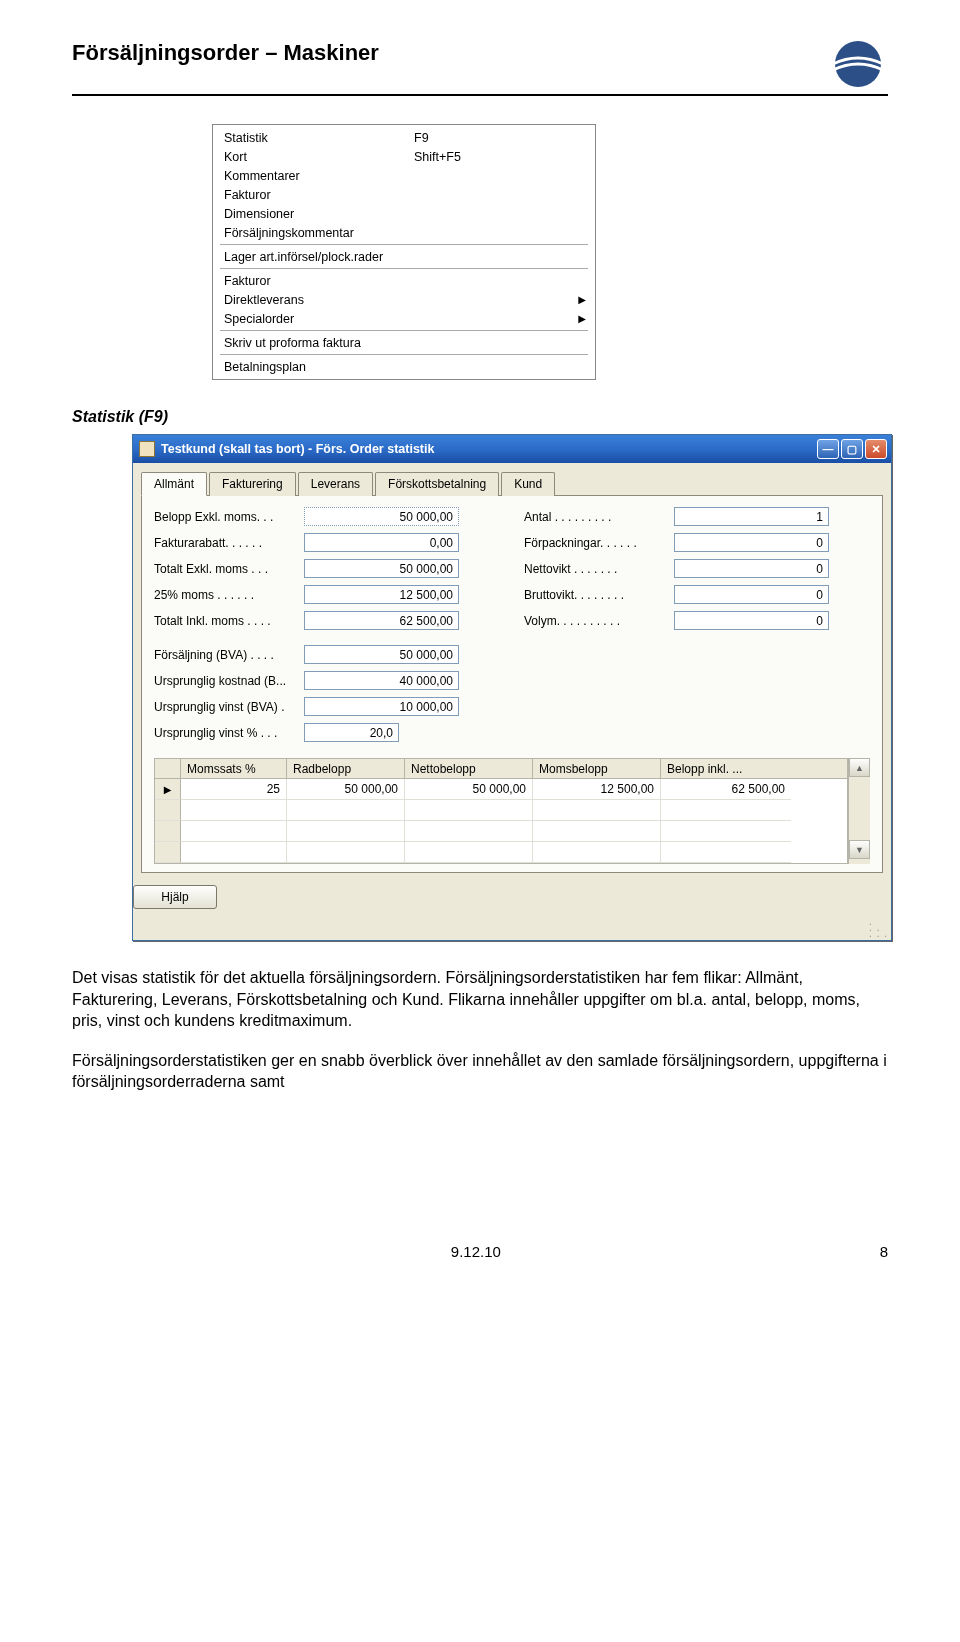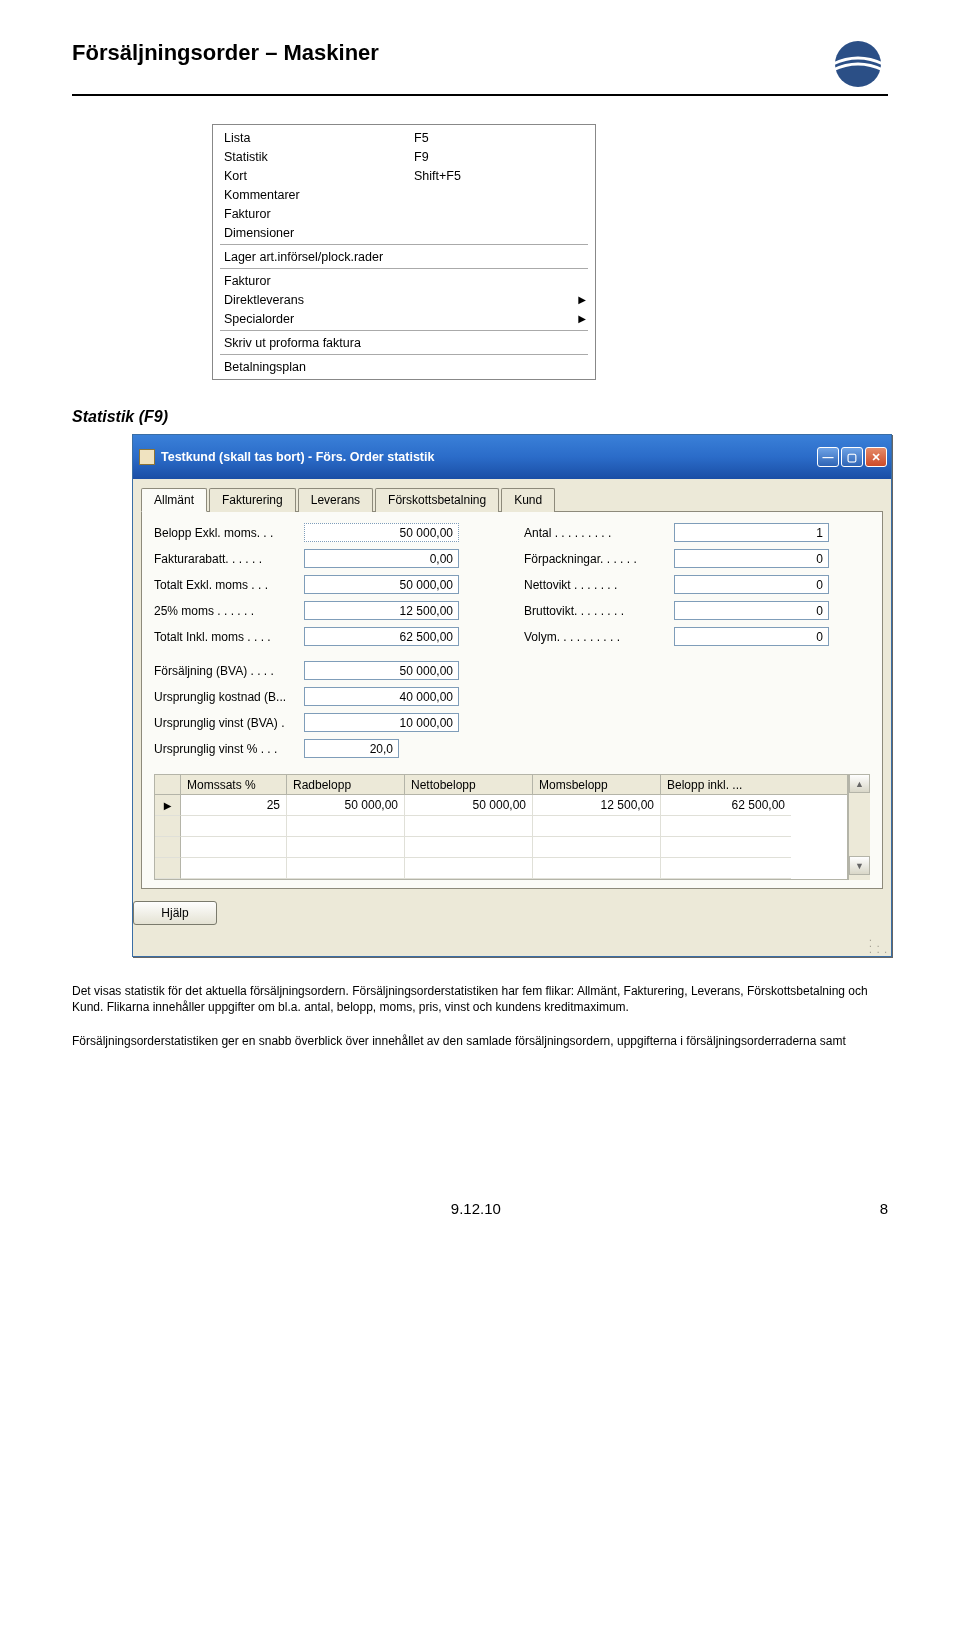--- a/index.html
+++ b/index.html
@@ -48,21 +48,21 @@
   .win {
     width: 760px;
     margin-left: 60px;
     background: #ece9d8;
     border: 1px solid #3a6ea5;
     font-family: Tahoma, Verdana, sans-serif;
     font-size: 12px;
     box-shadow: 1px 1px 0 #666;
   }
   .titlebar {
-    height: 44px;
+    height: 28px;
     background: linear-gradient(to bottom, #3a80d8 0%, #2b6cc9 50%, #1a4ea5 100%);
     display: flex;
     align-items: center;
     padding: 0 4px 0 6px;
     color: #fff;
     font-weight: bold;
   }
   .titlebar .icon {
     width: 16px; height: 16px; background: #f0e3c0;
     border: 1px solid #8c7436; margin-right: 6px;
@@ -178,21 +178,21 @@
     width: 84px; height: 24px;
     border: 1px solid #7a7a6c;
     background: linear-gradient(#fefefe, #e4e2d3);
     border-radius: 3px;
     font-size: 12px;
     text-align: center;
     line-height: 22px;
   }
   .resize-grip { display:flex; justify-content:flex-end; padding:0 3px 3px 0; color:#9a978a; font-size:10px; line-height:6px; letter-spacing:1px;}
 
-  .body-text { margin: 26px 0 0 0; font-size: 12px; line-height: 1.35; }
+  .body-text { margin: 26px 0 0 0; font-size: 16px; line-height: 1.35; }
   .body-text p { margin: 0 0 18px 0; }
   .footer { display:flex; justify-content:space-between; align-items:flex-end; margin-top:150px; font-size:15px;}
 </style>
 </head>
 <body>
 
 <div class="header-row">
   <div class="page-title">Försäljningsorder – Maskiner</div>
   <div class="logo">
     <svg viewBox="0 0 60 48" width="60" height="48">
@@ -200,39 +200,38 @@
       <path d="M5 24 Q30 12 55 24" stroke="#fff" stroke-width="3" fill="none"></path>
       <path d="M5 30 Q30 18 55 30" stroke="#fff" stroke-width="3" fill="none"></path>
     </svg>
   </div>
 </div>
 <div class="hrline"></div>
 
 <div class="menu-img-wrap">
   <div class="ctx-menu">
     <div class="mi">
-        <span class="lbl">Lista</span>
-        <span class="sc">F5</span>
-      </div>
-    <div class="mi">
         <span class="lbl">Statistik</span>
         <span class="sc">F9</span>
       </div>
     <div class="mi">
         <span class="lbl">Kort</span>
         <span class="sc">Shift+F5</span>
       </div>
     <div class="mi">
         <span class="lbl">Kommentarer</span>
       </div>
     <div class="mi">
         <span class="lbl">Fakturor</span>
       </div>
     <div class="mi">
         <span class="lbl">Dimensioner</span>
+      </div>
+    <div class="mi">
+        <span class="lbl">Försäljningskommentar</span>
       </div>
     <div class="sep"></div>
     <div class="mi">
         <span class="lbl">Lager art.införsel/plock.rader</span>
       </div>
     <div class="sep"></div>
     <div class="mi">
         <span class="lbl">Fakturor</span>
       </div>
     <div class="mi">

